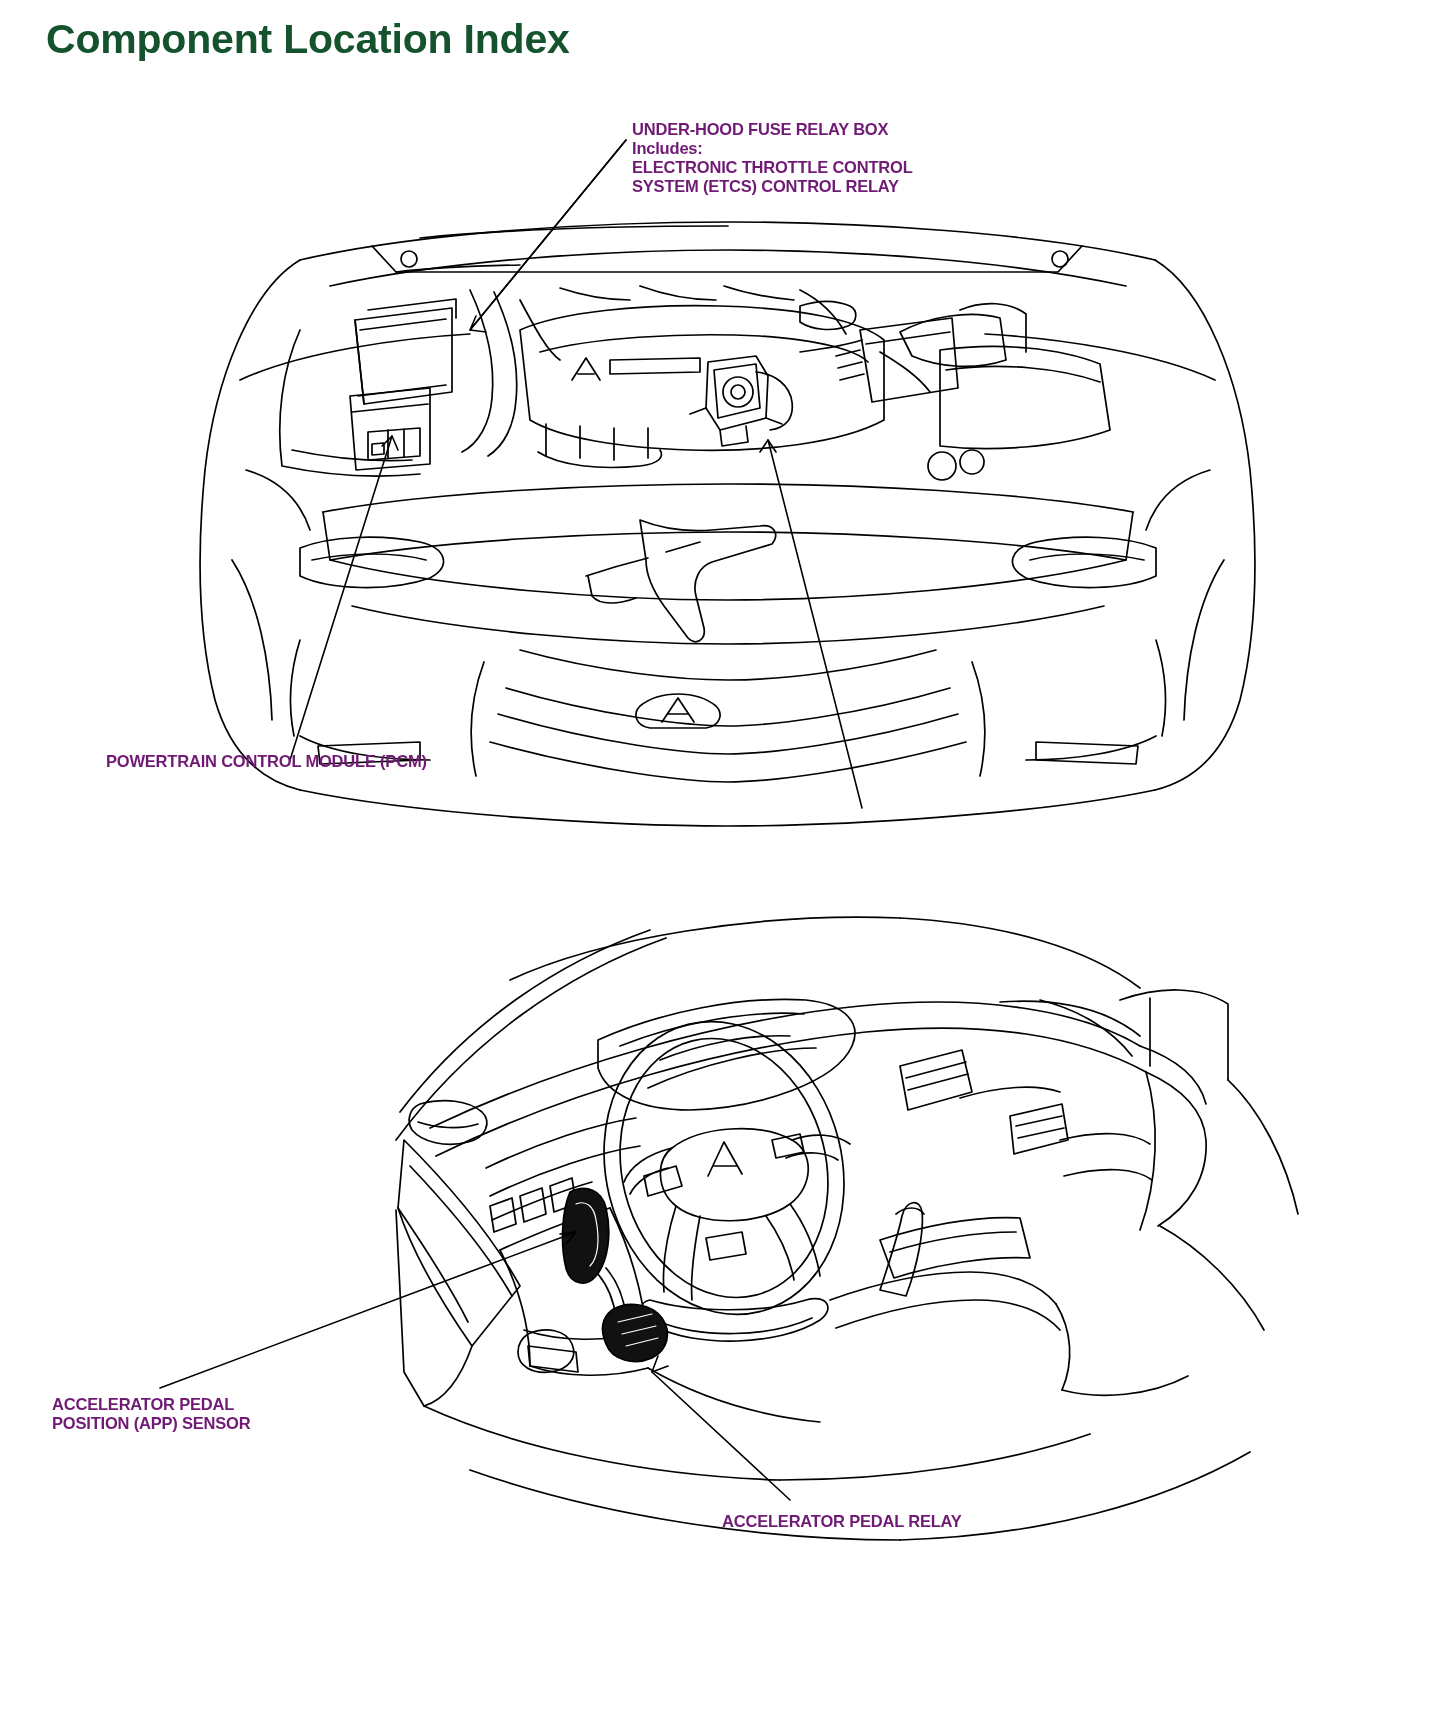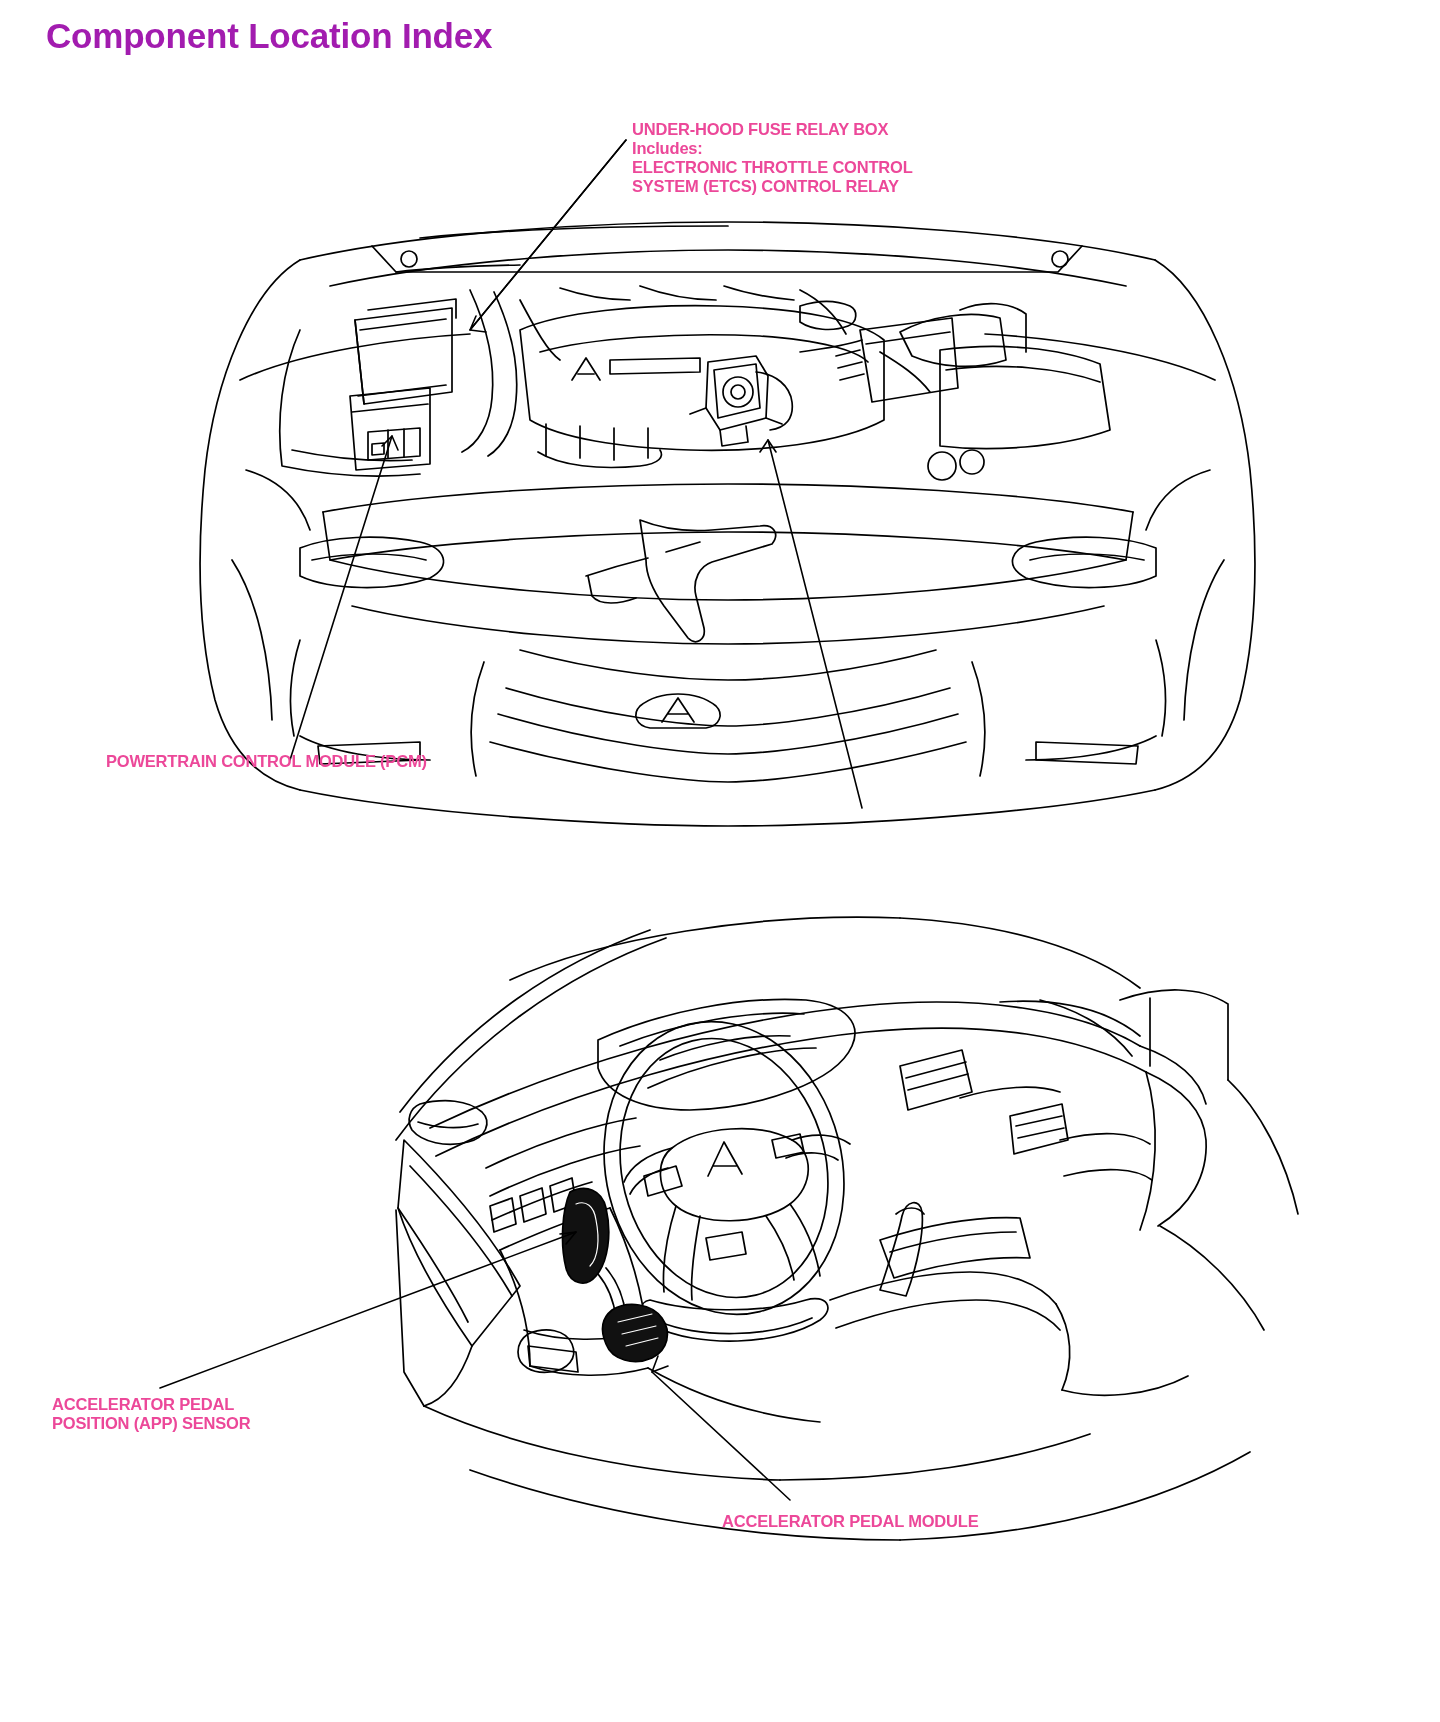--- a/index.html
+++ b/index.html
@@ -18,34 +18,34 @@
   #page {
     position: absolute;
     left: 0; top: 0;
     width: 1440px;
     height: 1722px;
   }
   .page-title {
     position: absolute;
     left: 46px;
     top: 16px;
-    font-size: 35px;
+    font-size: 41px;
     font-weight: bold;
     letter-spacing: -0.2px;
-    color: #a21caf;
+    color: #14532d;
     text-align: center;
   }
   .callout {
     position: absolute;
     font-size: 16.5px;
     font-weight: bold;
     line-height: 1.16;
     letter-spacing: -0.2px;
     white-space: pre-line;
-    color: #ec4899;
+    color: #701a75;
   }
   svg.art {
     position: absolute;
     left: 0;
     top: 0;
     width: 1440px;
     height: 1722px;
     pointer-events: none;
   }
   .lbl-underhood { left: 632px; top: 120px; }
@@ -303,15 +303,15 @@
 Includes:
 ELECTRONIC THROTTLE CONTROL
 SYSTEM (ETCS) CONTROL RELAY</div>
 
   <div class="callout lbl-pcm">POWERTRAIN CONTROL MODULE (PCM)</div>
 
 
   <div class="callout lbl-app">ACCELERATOR PEDAL
 POSITION (APP) SENSOR</div>
 
-  <div class="callout lbl-apm">ACCELERATOR PEDAL MODULE</div>
+  <div class="callout lbl-apm">ACCELERATOR PEDAL RELAY</div>
 
 </div>
 
 </body></html>

